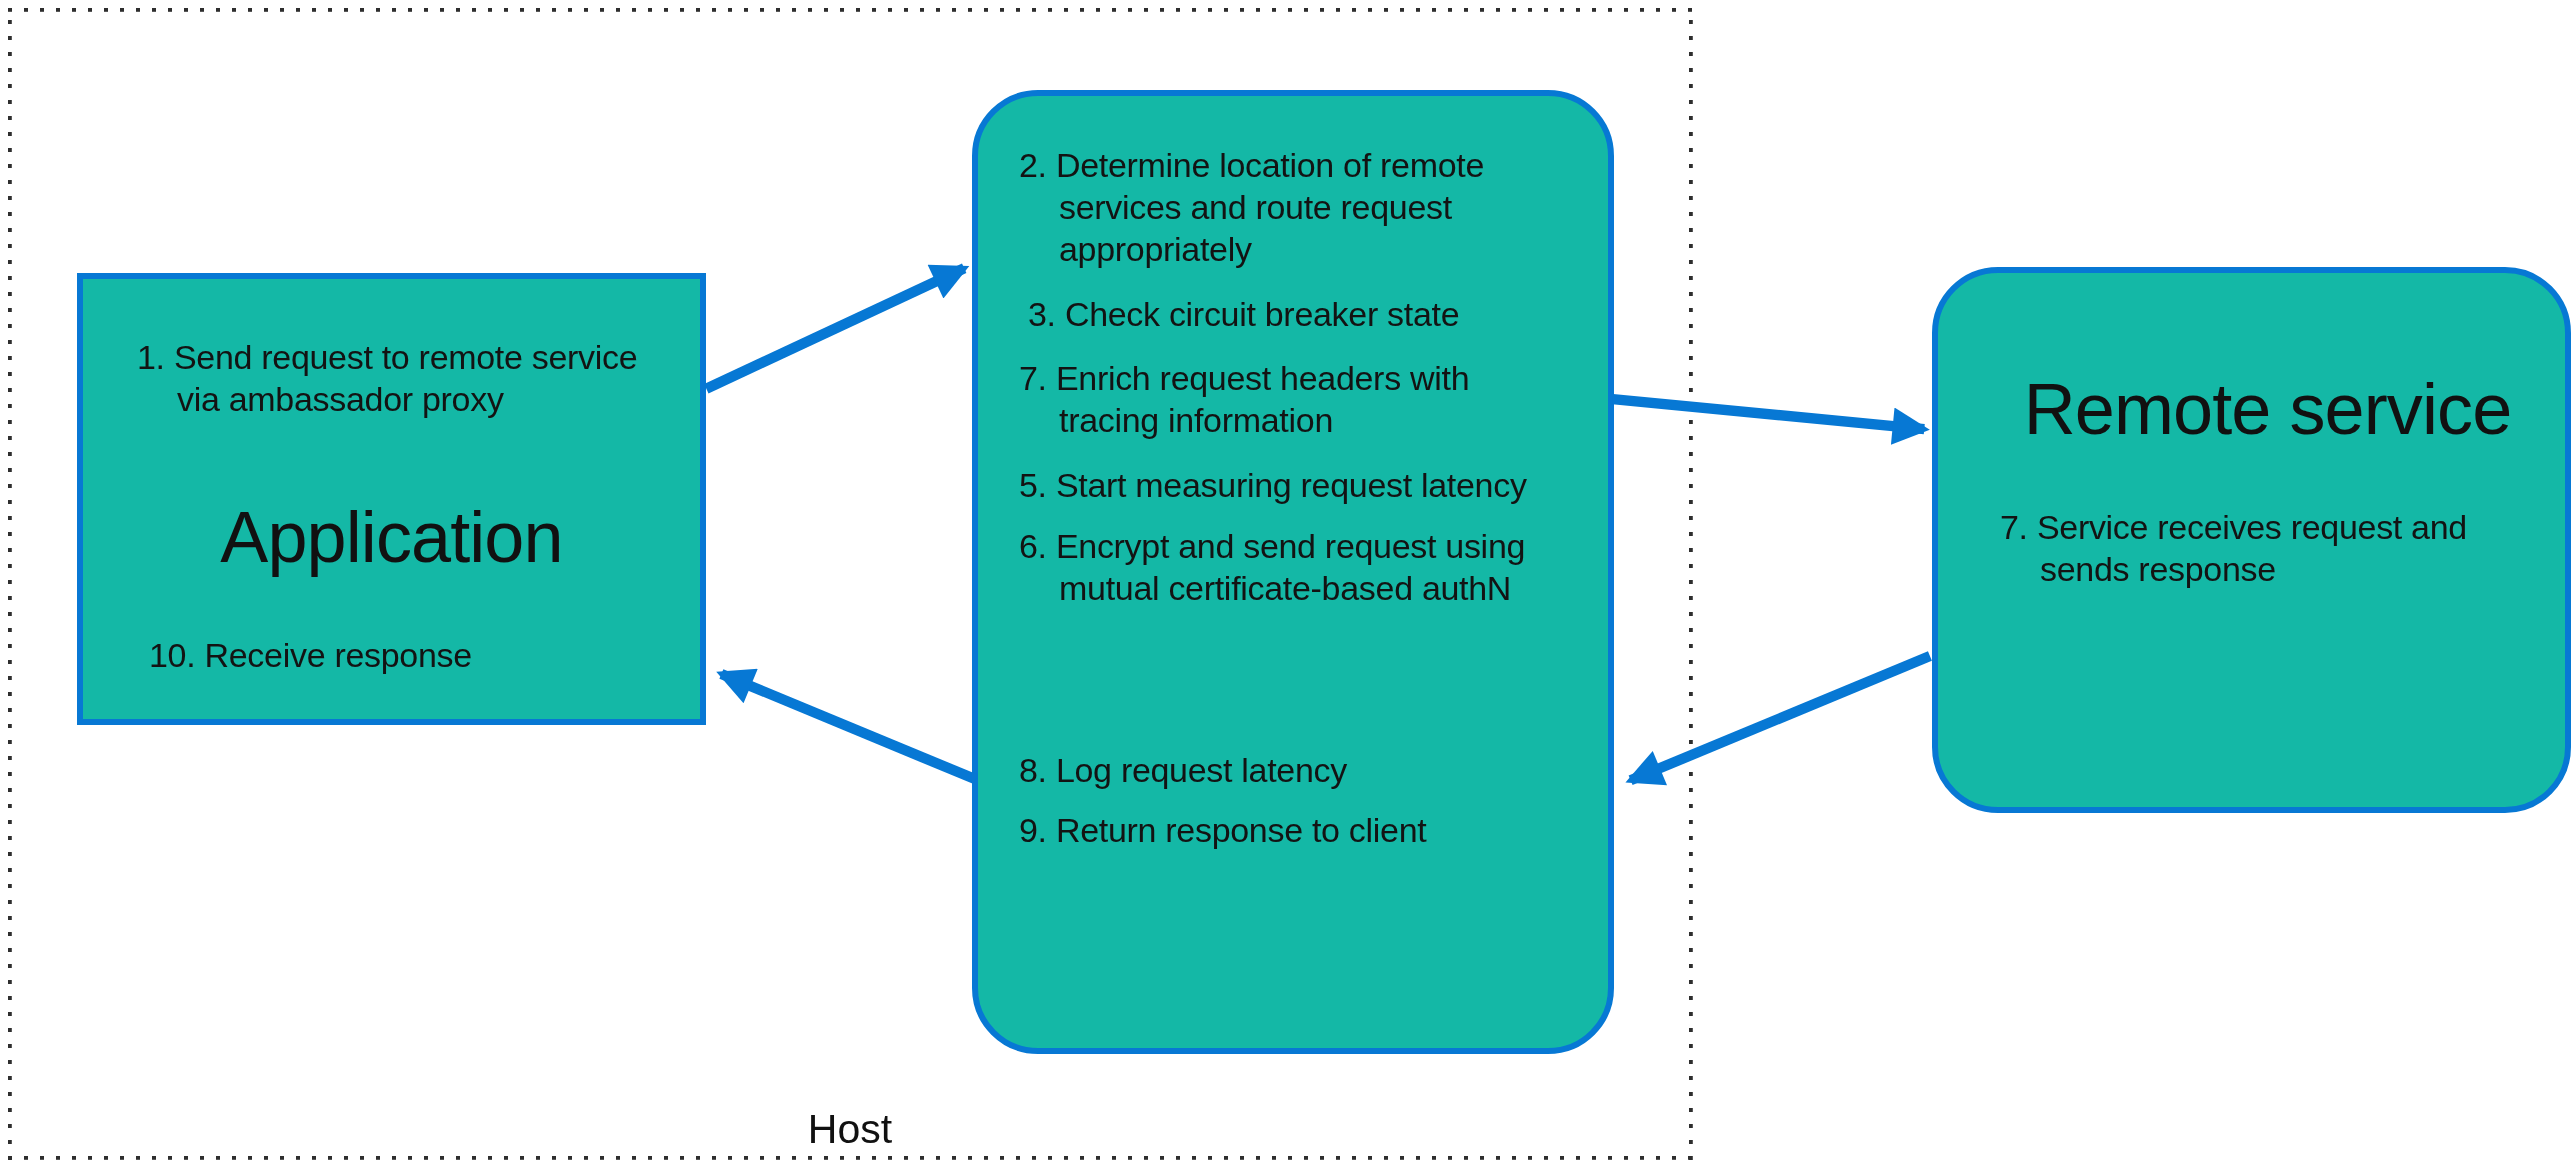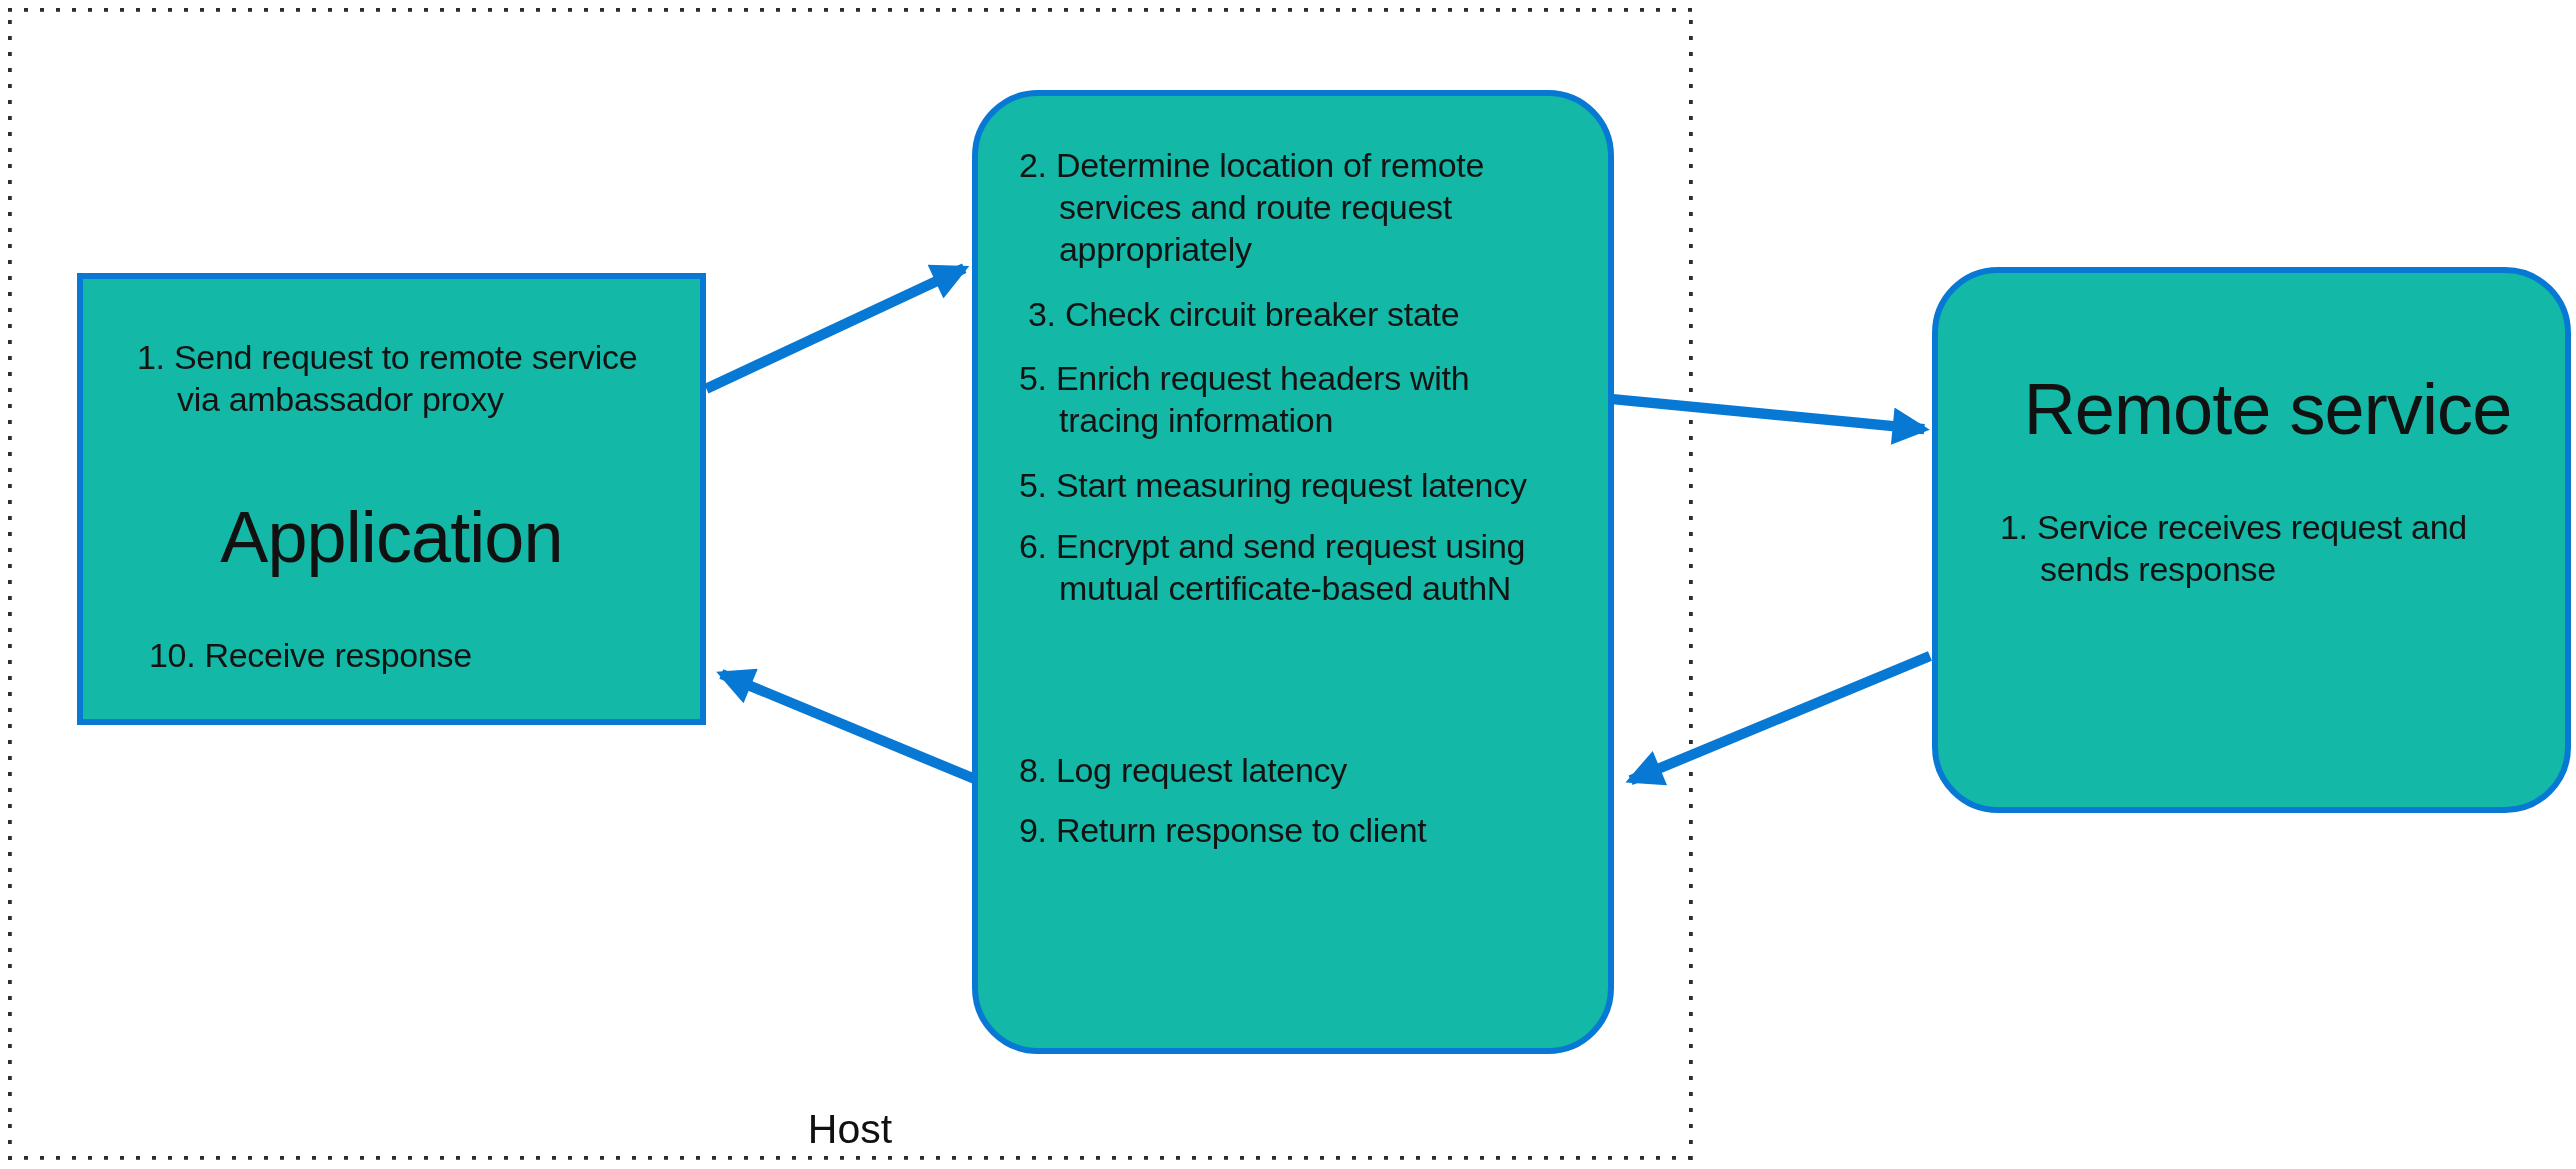--- a/index.html
+++ b/index.html
@@ -123,42 +123,42 @@
   <div class="box rounded amb-box">
     <div class="note amb-step2">
       <div>2. Determine location of remote</div>
       <div class="cont">services and route request</div>
       <div class="cont">appropriately</div>
     </div>
     <div class="note amb-step3">
       <div>3. Check circuit breaker state</div>
     </div>
     <div class="note amb-step4">
-      <div>5. Enrich request headers with</div>
+      <div>7. Enrich request headers with</div>
       <div class="cont">tracing information</div>
     </div>
     <div class="note amb-step5">
       <div>5. Start measuring request latency</div>
     </div>
     <div class="note amb-step6">
       <div>6. Encrypt and send request using</div>
       <div class="cont">mutual certificate-based authN</div>
     </div>
     <div class="note amb-step8">
       <div>8. Log request latency</div>
     </div>
     <div class="note amb-step9">
       <div>9. Return response to client</div>
     </div>
   </div>
 
   <div class="box rounded remote-box">
     <div class="box-title remote-title">Remote service</div>
     <div class="note remote-step7">
-      <div>1. Service receives request and</div>
+      <div>7. Service receives request and</div>
       <div class="cont">sends response</div>
     </div>
   </div>
 
   <svg class="arrows" viewBox="0 0 2736 1242" xmlns="http://www.w3.org/2000/svg">
     <defs>
       <marker id="ah" viewBox="0 0 10 10" refX="8.5" refY="5" markerWidth="4.2" markerHeight="3.6" orient="auto" markerUnits="strokeWidth">
         <path d="M 0 0 L 10 5 L 0 10 z" fill="#0778d4"></path>
       </marker>
     </defs>

